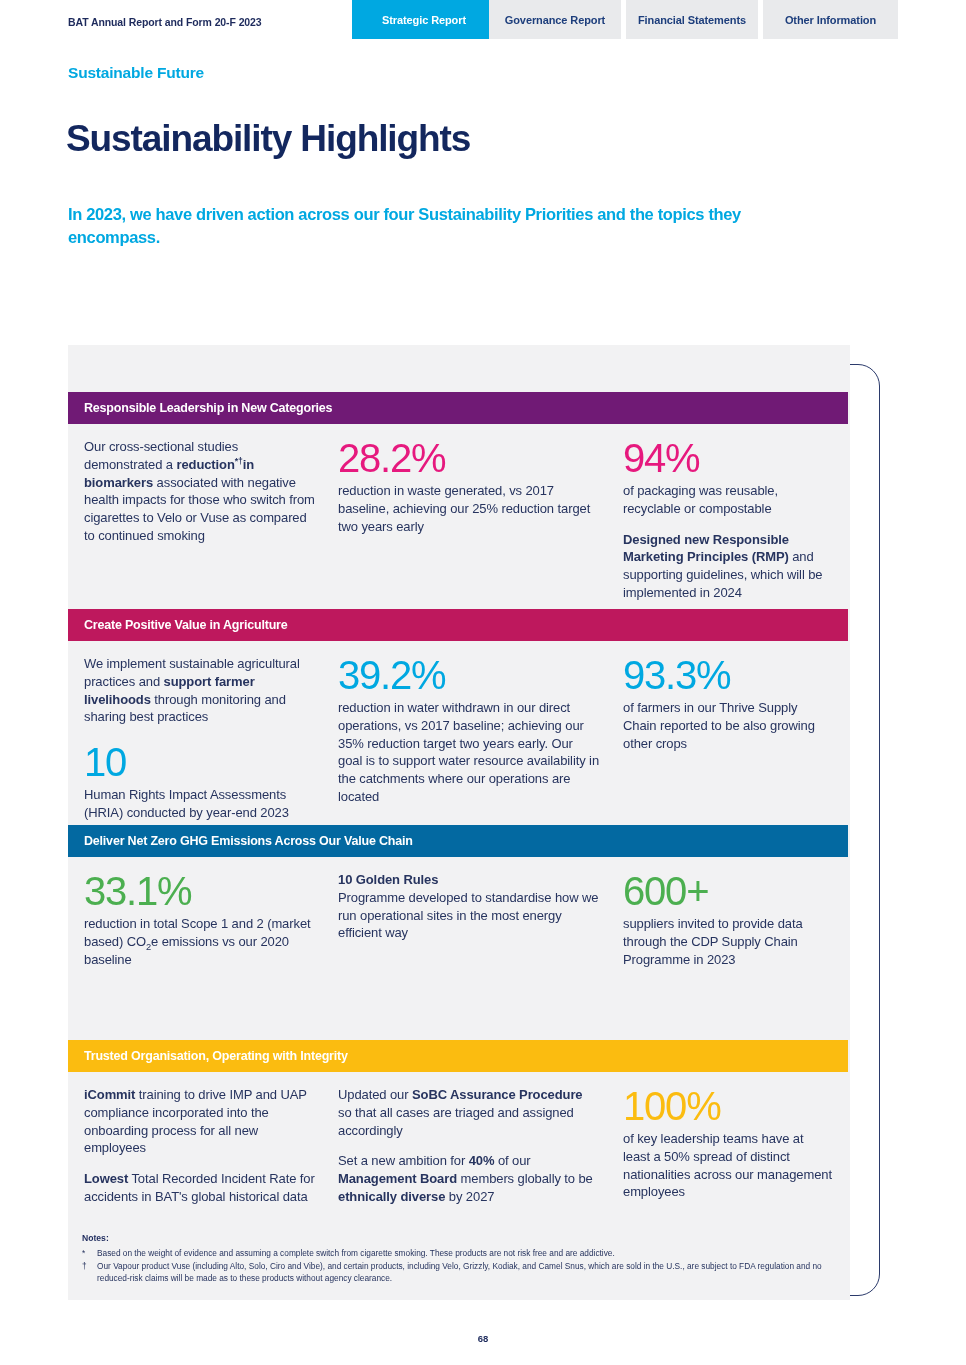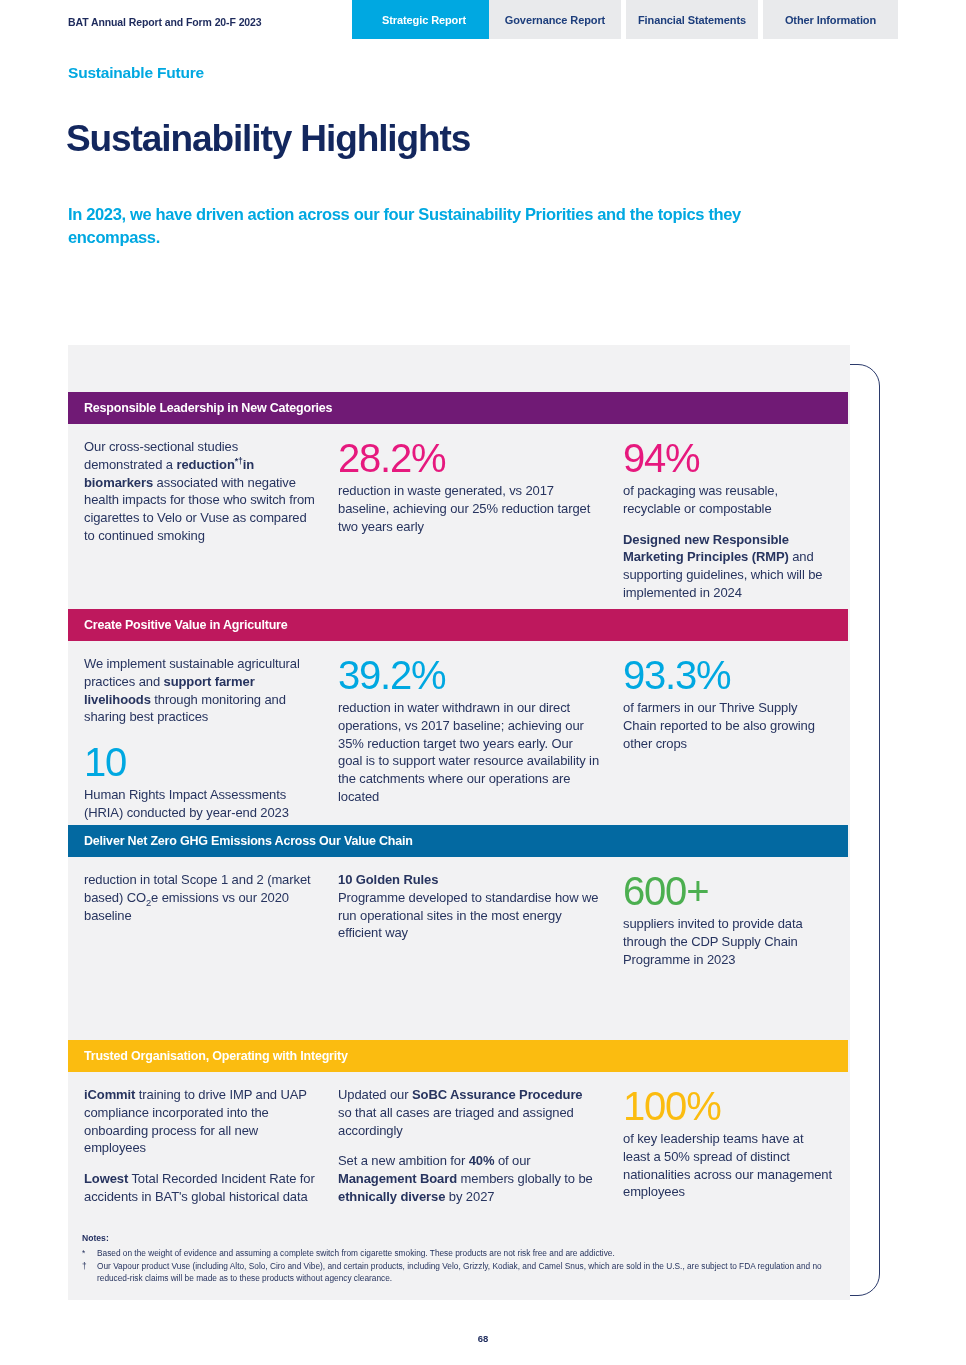--- a/index.html
+++ b/index.html
@@ -274,20 +274,21 @@
     </div>
 
   </div>
 </div>
 
 <div class="section" style="top:825px;">
   <div class="sect-header bg-green">Deliver Net Zero GHG Emissions Across Our Value Chain</div>
   <div class="sect-body">
 
     <div class="col col-1">
+      <div class="big c-green">33.1%</div>
       <div class="body-text"><span>reduction in total Scope 1 and 2 (market based) CO</span><sub class="sb">2</sub><span>e emissions vs our 2020 baseline</span></div>
     </div>
 
     <div class="col col-2">
       <div class="body-text"><b>10 Golden Rules</b><br><span>Programme developed to standardise how we run operational sites in the most energy efficient way</span></div>
       <div class="gap"></div>
     </div>
 
     <div class="col col-3">
       <div class="big c-green">600+</div>

